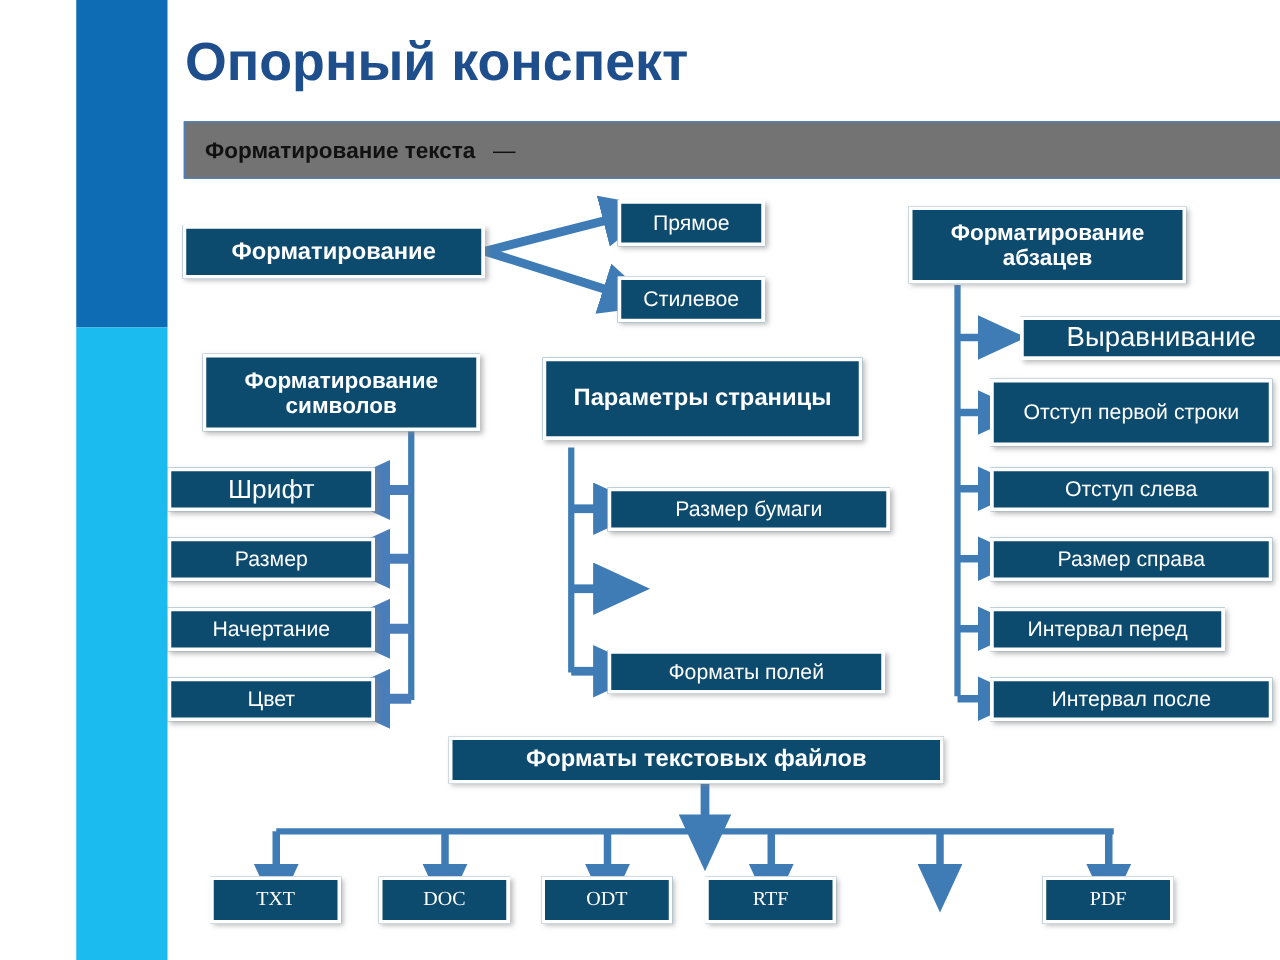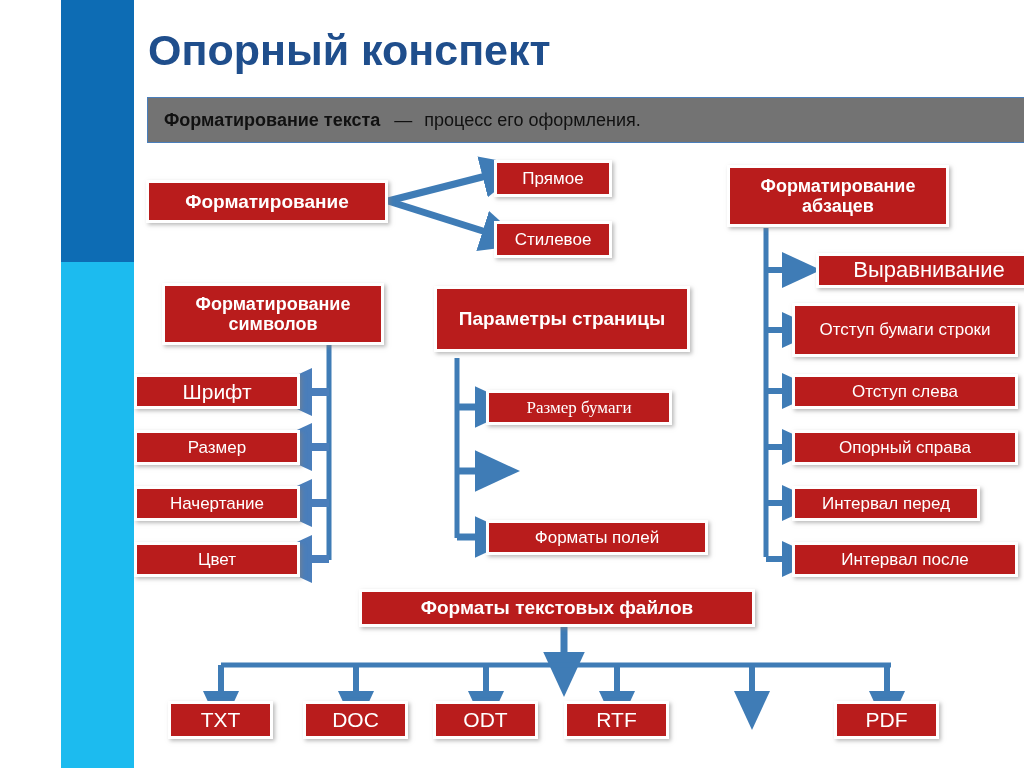--- a/index.html
+++ b/index.html
@@ -39,48 +39,47 @@
     display:flex;align-items:center;
     padding-left:16px;
   }
   .def-term{font-size:18px;font-weight:bold;color:#111;white-space:nowrap;}
   .def-dash{font-size:18px;color:#111;margin:0 12px 0 14px;}
   .def-rest{font-size:18px;color:#111;white-space:nowrap;}
 
   
   .node{
     position:absolute;
-    background:#b91c1c;
+    background:#0c4a6e;
     border:3px solid #ffffff;
     box-sizing:border-box;
     color:#ffffff;
     display:flex;align-items:center;justify-content:center;
     text-align:center;
     box-shadow:2px 2px 4px rgba(130,130,130,0.55);
     line-height:1.12;
     font-family:"Liberation Sans", sans-serif;
   }
   .node.bold{font-weight:bold;}
-  .node.serif{font-family:Liberation Sans, sans-serif;font-size:21px;text-align:right;}
+  .node.serif{font-family:Liberation Serif, serif;font-size:16px;text-align:right;}
   svg.conn{position:absolute;left:0;top:0;width:1024px;height:768px;pointer-events:none;}
 </style>
 </head>
 <body>
 
 <div id="stage">
 
   <div class="accent-top"></div>
   <div class="accent-bottom"></div>
 
   <div class="title">Опорный конспект</div>
 
   <div class="def-box">
     <span class="def-term">Форматирование текста</span>
     <span class="def-dash">—</span>
-    <span class="def-rest">процесс его оформления.</span>
   </div>
 
   <svg class="conn" viewBox="0 0 1024 768">
     <defs>
       <marker id="ah-r" markerWidth="7" markerHeight="7" refX="0.5" refY="3" orient="auto">
         <path d="M0,0 L6.5,3 L0,6 z" fill="#3f7cb6"></path>
       </marker>
       <marker id="ah-l" markerWidth="7" markerHeight="7" refX="0.5" refY="3" orient="auto">
         <path d="M0,0 L6.5,3 L0,6 z" fill="#4a7ebb"></path>
       </marker>
@@ -133,36 +132,36 @@
 
   <div class="node bold" style="left:130px;top:180px;width:242px;height:43px;font-size:19px;">Форматирование</div>
 
   <div class="node" style="left:478px;top:160px;width:118px;height:37px;font-size:17px;">Прямое</div>
 
   <div class="node" style="left:478px;top:221px;width:118px;height:37px;font-size:17px;">Стилевое</div>
 
   <div class="node bold" style="left:711px;top:165px;width:222px;height:62px;font-size:18px;">Форматирование абзацев</div>
 
   <div class="node" style="left:776px;top:253px;width:226px;height:35px;font-size:22px;margin-left:24px;">Выравнивание</div>
-  <div class="node" style="left:776px;top:303px;width:226px;height:54px;font-size:17px;">Отступ бумаги строки</div>
+  <div class="node" style="left:776px;top:303px;width:226px;height:54px;font-size:17px;">Отступ первой строки</div>
   <div class="node" style="left:776px;top:374px;width:226px;height:35px;font-size:17px;">Отступ слева</div>
-  <div class="node" style="left:776px;top:430px;width:226px;height:35px;font-size:17px;">Опорный справа</div>
+  <div class="node" style="left:776px;top:430px;width:226px;height:35px;font-size:17px;">Размер справа</div>
   <div class="node" style="left:776px;top:486px;width:188px;height:35px;font-size:17px;">Интервал перед</div>
   <div class="node" style="left:776px;top:542px;width:226px;height:35px;font-size:17px;">Интервал после</div>
 
   <div class="node bold" style="left:146px;top:283px;width:222px;height:62px;font-size:18px;">Форматирование символов</div>
 
   <div class="node" style="left:118px;top:374px;width:166px;height:35px;font-size:21px;">Шрифт</div>
   <div class="node" style="left:118px;top:430px;width:166px;height:35px;font-size:17px;">Размер</div>
   <div class="node" style="left:118px;top:486px;width:166px;height:35px;font-size:17px;">Начертание</div>
   <div class="node" style="left:118px;top:542px;width:166px;height:35px;font-size:17px;">Цвет</div>
 
   <div class="node bold" style="left:418px;top:286px;width:256px;height:66px;font-size:19px;">Параметры страницы</div>
 
-  <div class="node" style="left:470px;top:390px;width:186px;height:35px;font-size:17px;font-family:Liberation Serif, serif;">Размер бумаги</div>
+  <div class="node" style="left:470px;top:390px;width:226px;height:35px;font-size:17px;">Размер бумаги</div>
   <div class="node" style="left:470px;top:520px;width:222px;height:35px;font-size:17px;">Форматы полей</div>
 
   <div class="node bold" style="left:343px;top:589px;width:396px;height:38px;font-size:19px;">Форматы текстовых файлов</div>
 
   <div class="node serif" style="left:152px;top:701px;width:105px;height:38px;">TXT</div>
   <div class="node serif" style="left:287px;top:701px;width:105px;height:38px;">DOC</div>
   <div class="node serif" style="left:417px;top:701px;width:105px;height:38px;">ODT</div>
   <div class="node serif" style="left:548px;top:701px;width:105px;height:38px;">RTF</div>
   <div class="node serif" style="left:818px;top:701px;width:105px;height:38px;">PDF</div>
 

